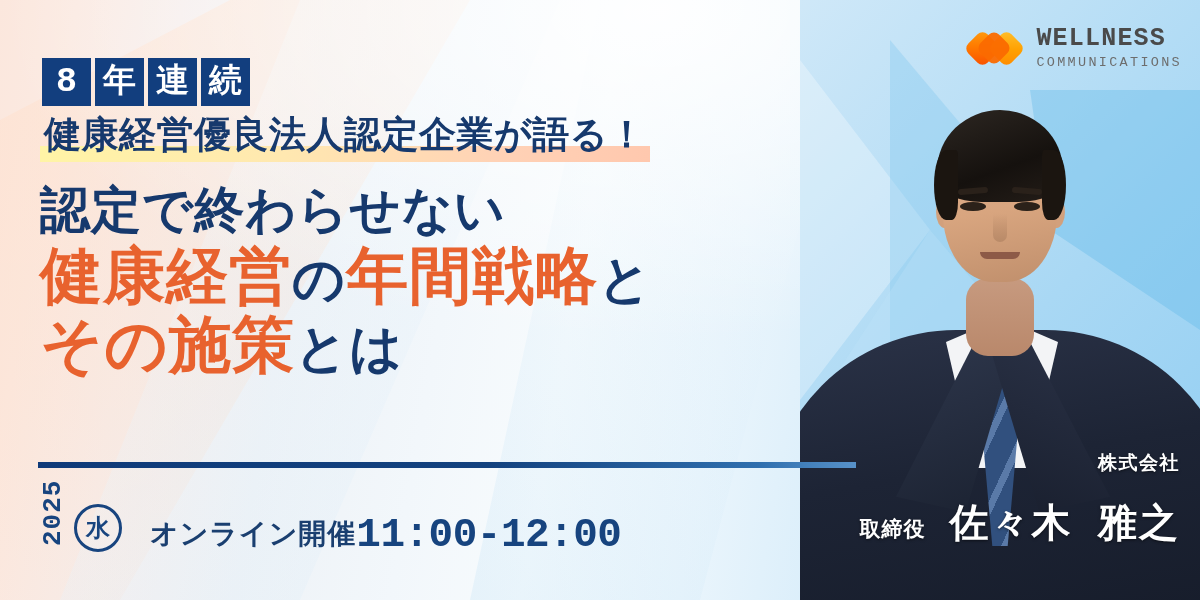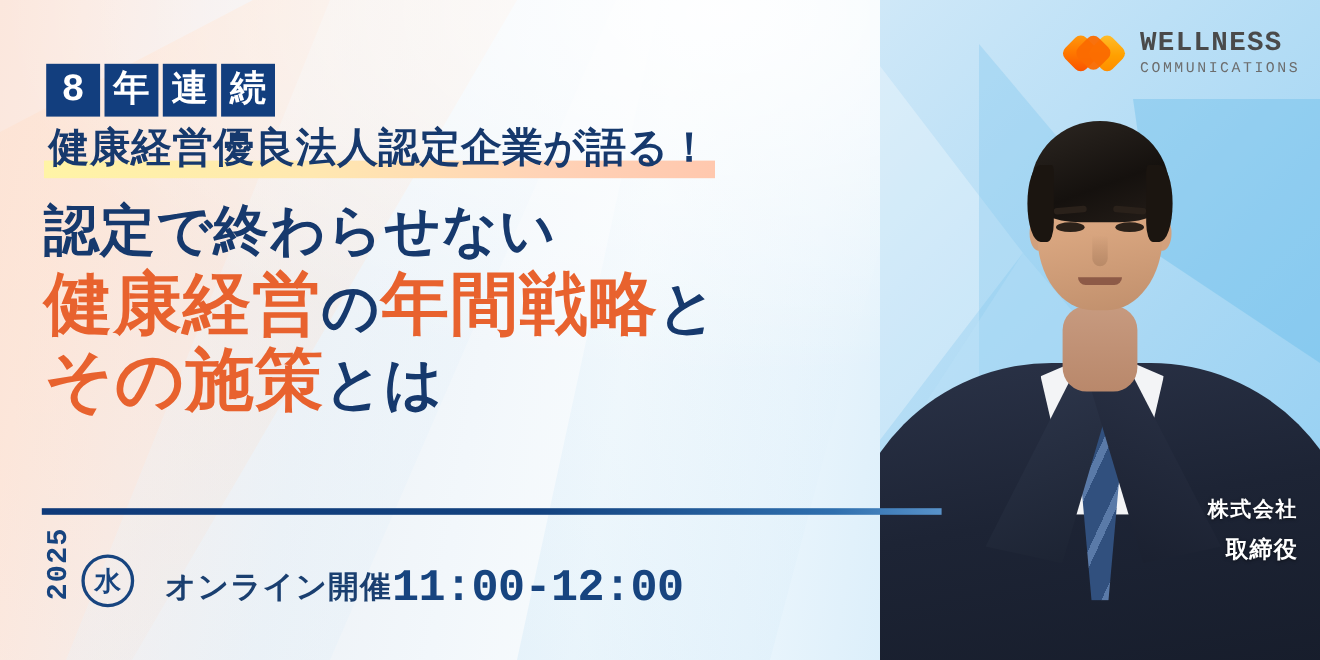--- a/index.html
+++ b/index.html
@@ -268,22 +268,22 @@
 
   
   #speaker {
     position:absolute; right:20px; top:452px;
     text-align:right; color:#ffffff;
     text-shadow:0 1px 3px rgba(0,0,0,.55);
   }
   .sp-org1 { font-size:19px; font-weight:700; letter-spacing:1.5px; line-height:1.35; }
   .sp-org2 { font-size:19px; font-weight:700; letter-spacing:1.5px; line-height:1.35; }
   #sp-namerow {
-    display:flex; align-items:baseline; justify-content:flex-end; gap:24px;
-    margin-top:7px;
+    display:flex; align-items:baseline; justify-content:flex-start; gap:24px;
+    margin-top:18px;
   }
   .sp-title { font-size:21px; font-weight:700; letter-spacing:1px; }
   .sp-name { font-size:39px; font-weight:800; letter-spacing:2px; }
 </style>
 </head>
 <body>
 
 <div id="banner">
 
   <div class="geo">
@@ -390,16 +390,17 @@
     <div id="time-col">
       <div id="online-label">オンライン開催</div>
       <div id="time-range">11:00-12:00</div>
     </div>
   </div>
 
   <div id="speaker">
     <div class="sp-org2">株式会社</div>
     <div id="sp-namerow">
       <span class="sp-title">取締役</span>
+      <span class="sp-name">佐々木 雅之</span>
     </div>
   </div>
 
 </div>
 
 </body></html>

